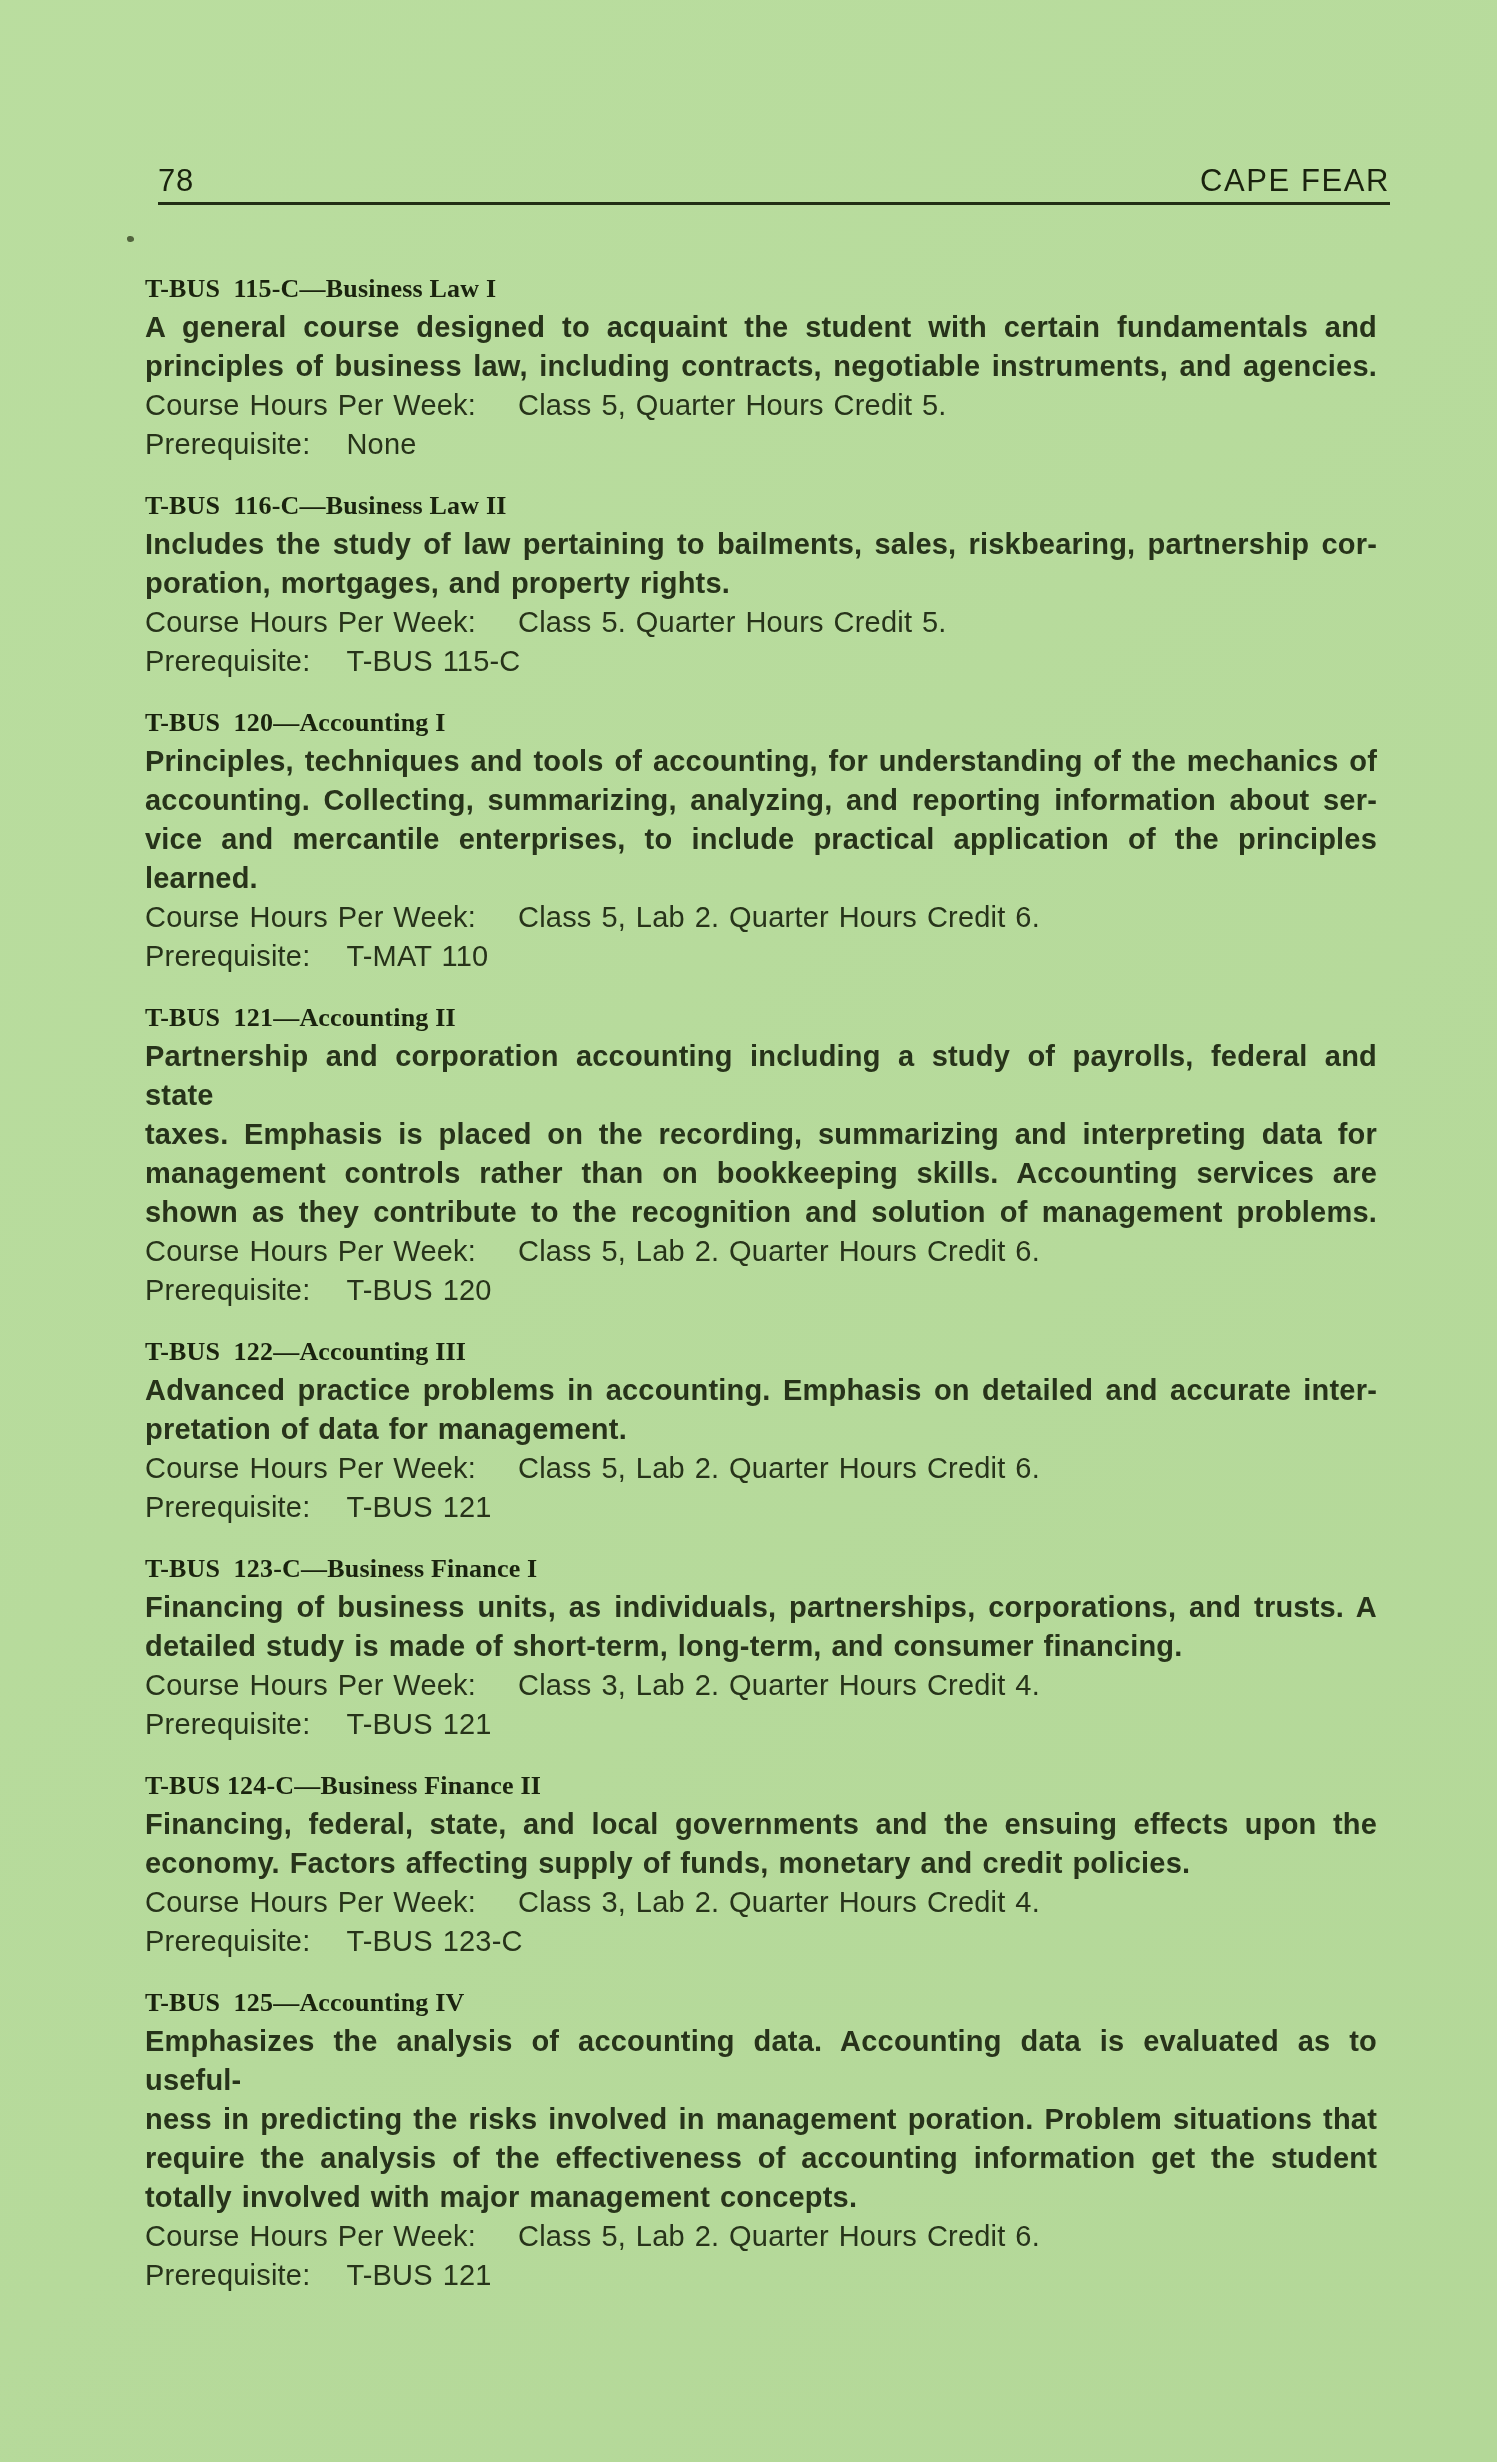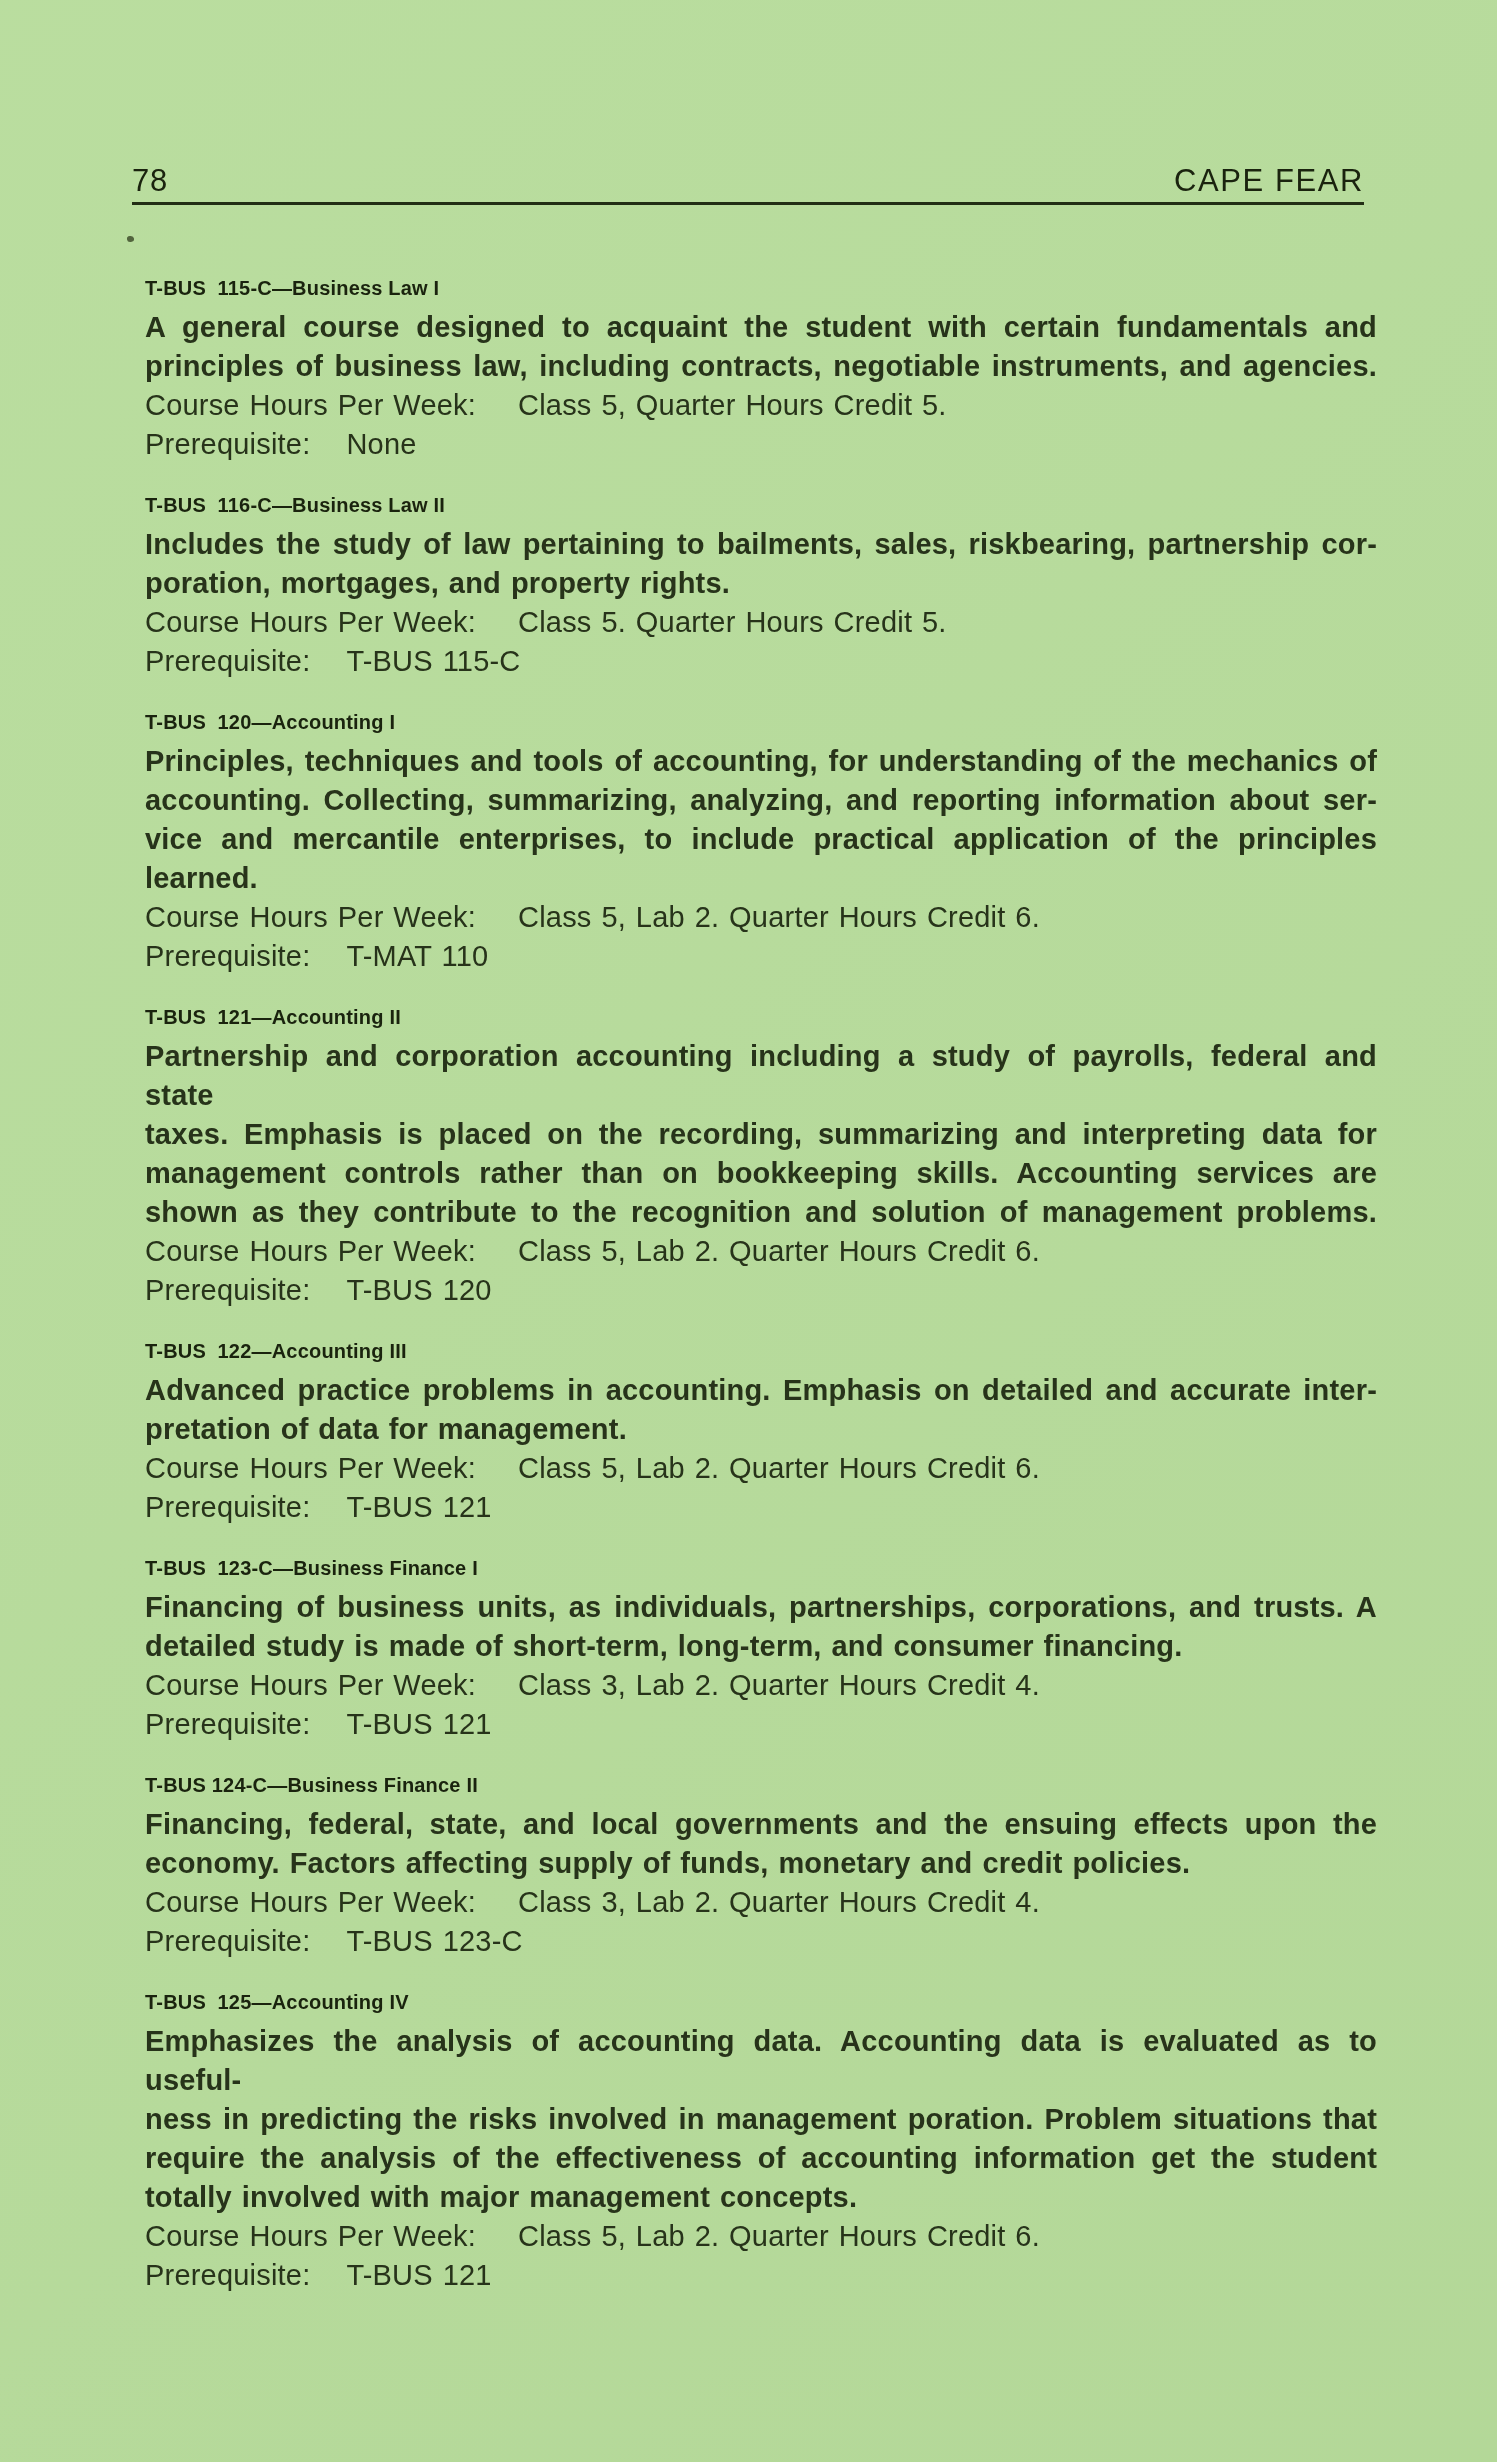--- a/index.html
+++ b/index.html
@@ -17,21 +17,21 @@
     position:relative;
     overflow:hidden;
   }
   .scan-page{
     position:absolute;inset:0;
     background:linear-gradient(135deg, rgba(255,255,255,0.04) 0%, rgba(0,0,0,0.02) 100%);
   }
   
   .page-header{
     position:absolute;
-    left:132px;top:164px;width:1232px;
+    left:158px;top:164px;width:1232px;
     display:flex;justify-content:space-between;align-items:baseline;
     border-bottom:3.3px solid var(--rule);
     padding-bottom:4.1px;
     font-size:31px;line-height:34px;
     color:var(--heading);
     letter-spacing:0.8px;
   }
   .page-header .running-head{letter-spacing:1.6px;}
   
   .speck{
@@ -41,25 +41,26 @@
     opacity:.85;
   }
   
   .content{
     position:absolute;
     left:145px;top:269px;width:1232px;
   }
   .course{margin:0 0 22px 0;}
   .course-title{
     margin:0;
-    font-size:20px;font-weight:700;
+    font-size:26px;font-weight:700;
     line-height:39px;
     color:var(--heading);
     white-space:pre-wrap;
     letter-spacing:0.2px;
+    font-family:Liberation Serif, serif;
   }
   .course-desc{margin:0;font-weight:bold;}
   .dline{
     font-size:29px;line-height:39px;
     word-spacing:1.6px;letter-spacing:0.2px;
     text-align:left;
     white-space:nowrap;
   }
   .dline.j{
     white-space:normal;

